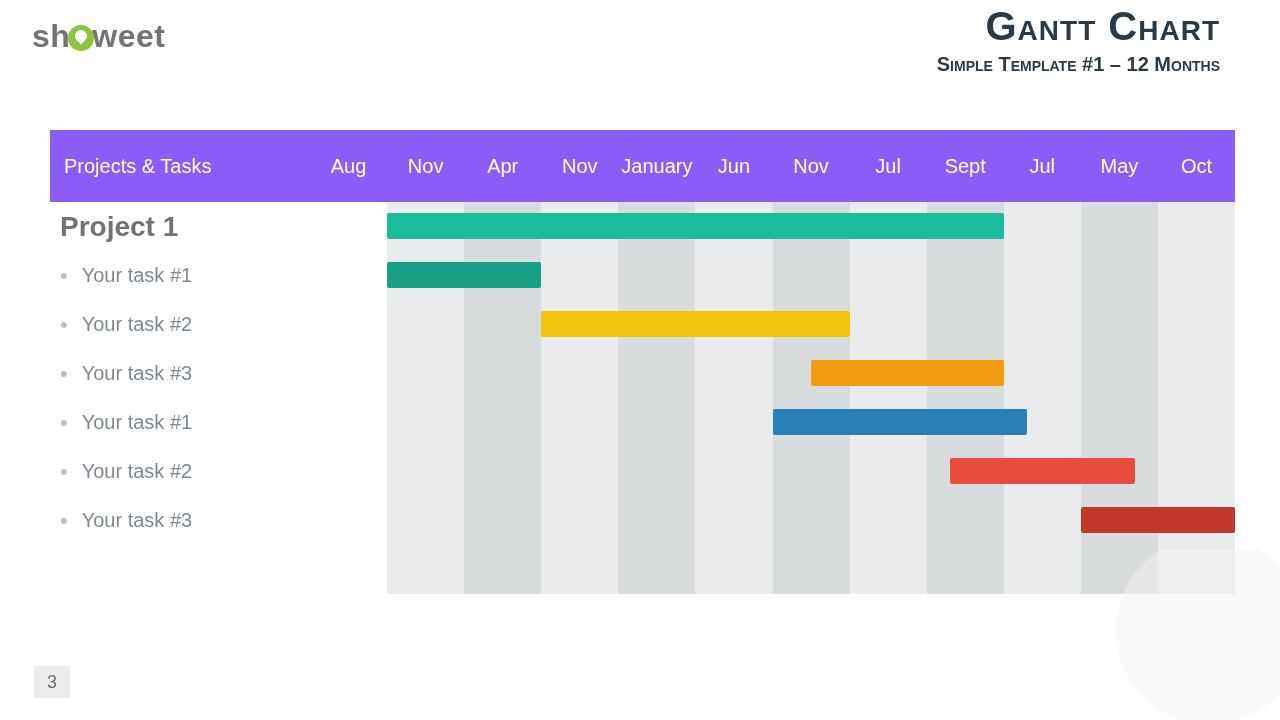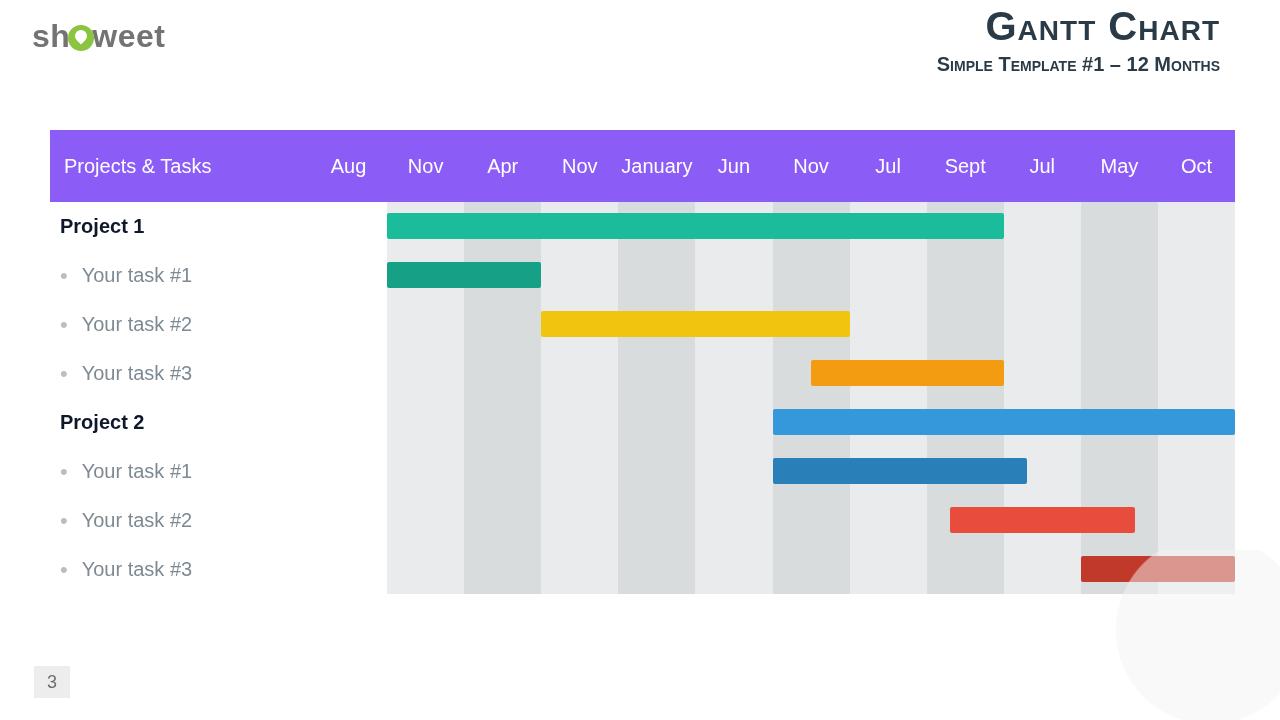--- a/index.html
+++ b/index.html
@@ -38,21 +38,21 @@
     border-top: 12px solid #fff;
   }
   .col-spacer { width: 30px; }
   .months { flex: 1; display: grid; grid-template-columns: repeat(12, 1fr); }
   .months div { text-align: center; }
 
   
   .chart-body { position: relative; }
   .row { display: flex; height: 49px; align-items: center; }
   .row .label-col { width: 260px; display: flex; align-items: center; font-size: 20px; }
-  .row.project .label-col { font-weight: 800; color: #0f172a; padding-left: 10px; font-size: 20px; }
+  .row.project .label-col { font-weight: 800; color: #737373; padding-left: 10px; font-size: 28px; }
   .row.task .bullet { color: #b8bfc4; font-size: 22px; margin: 0 14px 0 10px; }
   .row.task .label-col { color: #7e8a93; }
   .row .bars-col { flex: 1; position: relative; height: 100%; }
 
   
   .bg-stripes {
     position: absolute; left: 260px; right: 0; top: 0; bottom: 0;
     display: grid; grid-template-columns: repeat(12, 1fr); z-index: 0;
   }
   .bg-stripes div:nth-child(odd)  { background: #e8eaeb; }
@@ -158,28 +158,20 @@
         </div>
         <div class="row task">
           <div class="label-col">
             <span class="bullet">•</span>
             <span>Your task #3</span>
           </div>
           <div class="bars-col">
             <div class="bar" title="Project 1 / Your task #3" style="left: 501.042px; width: 192.708px; background: rgb(243, 156, 18);"></div>
           </div>
         </div>
-        <div class="row project">
-          <div class="label-col">
-            <span>Project 2</span>
-          </div>
-          <div class="bars-col">
-            <div class="bar" title="Project 2" style="left: 462.5px; width: 462.5px; background: rgb(52, 152, 219);"></div>
-          </div>
-        </div>
         <div class="row task">
           <div class="label-col">
             <span class="bullet">•</span>
             <span>Your task #1</span>
           </div>
           <div class="bars-col">
             <div class="bar" title="Project 2 / Your task #1" style="left: 462.5px; width: 254.375px; background: rgb(41, 128, 185);"></div>
           </div>
         </div>
         <div class="row task">

